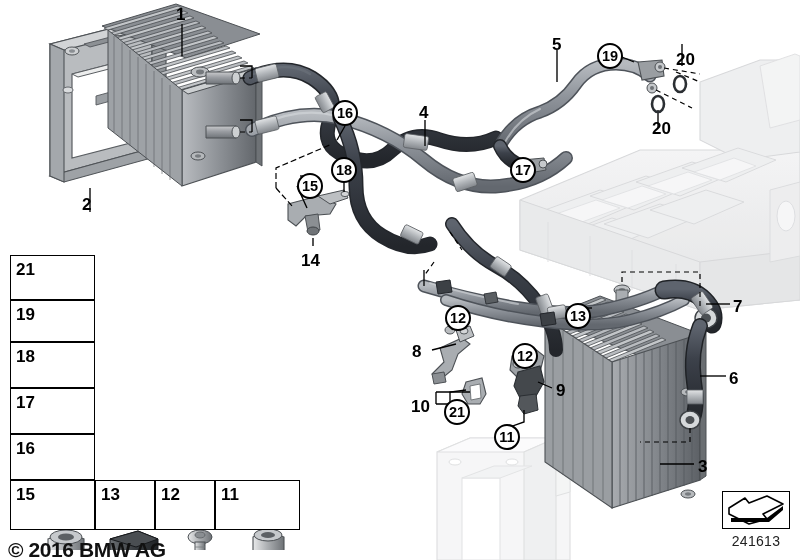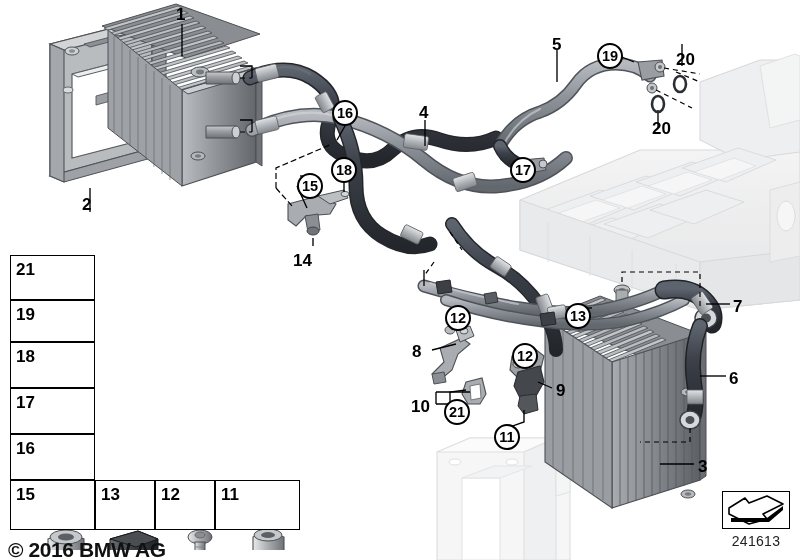--- a/index.html
+++ b/index.html
@@ -434,21 +434,21 @@
       <div class="callout plain" style="left: 419px; top: 104px;">4</div>
       <div class="callout plain" style="left: 552px; top: 36px;">5</div>
       <div class="callout plain" style="left: 729px; top: 370px;">6</div>
       <div class="callout plain" style="left: 733px; top: 298px;">7</div>
       <div class="callout plain" style="left: 412px; top: 343px;">8</div>
       <div class="callout plain" style="left: 556px; top: 382px;">9</div>
       <div class="callout plain" style="left: 411px; top: 398px;">10</div>
       <div class="callout plain" style="left: 119px; top: 500px;">13</div>
       <div class="callout plain" style="left: 169px; top: 500px;">12</div>
       <div class="callout plain" style="left: 243px; top: 500px;">11</div>
-      <div class="callout plain" style="left: 293px; top: 252px;">14</div>
+      <div class="callout plain" style="left: 301px; top: 252px;">14</div>
       <div class="callout plain" style="left: 676px; top: 51px;">20</div>
       <div class="callout plain" style="left: 652px; top: 120px;">20</div>
       <div class="callout bubble" style="left: 494px; top: 424px;">11</div>
       <div class="callout bubble" style="left: 445px; top: 305px;">12</div>
       <div class="callout bubble" style="left: 512px; top: 343px;">12</div>
       <div class="callout bubble" style="left: 565px; top: 303px;">13</div>
       <div class="callout bubble" style="left: 297px; top: 173px;">15</div>
       <div class="callout bubble" style="left: 332px; top: 100px;">16</div>
       <div class="callout bubble" style="left: 510px; top: 157px;">17</div>
       <div class="callout bubble" style="left: 331px; top: 157px;">18</div>

